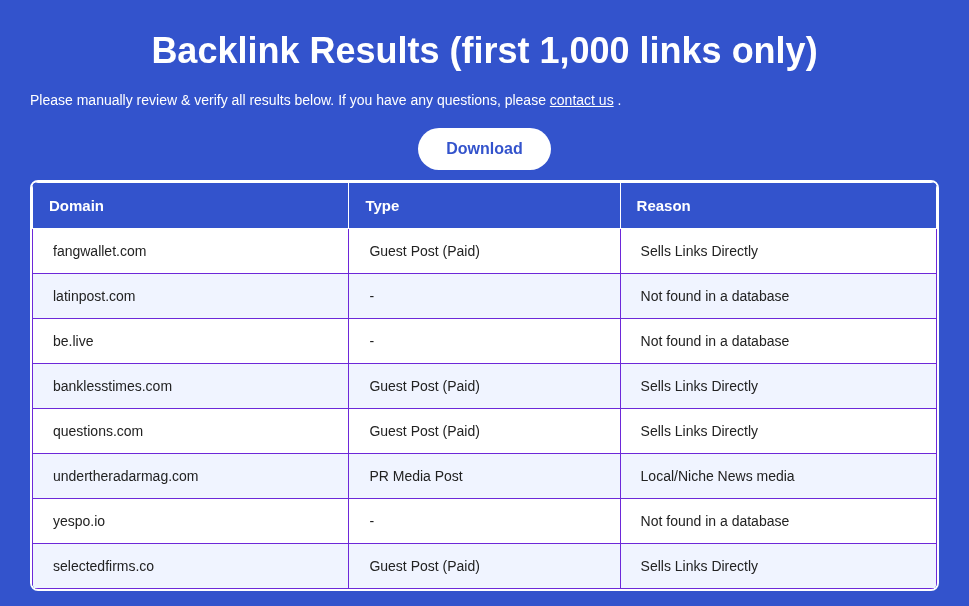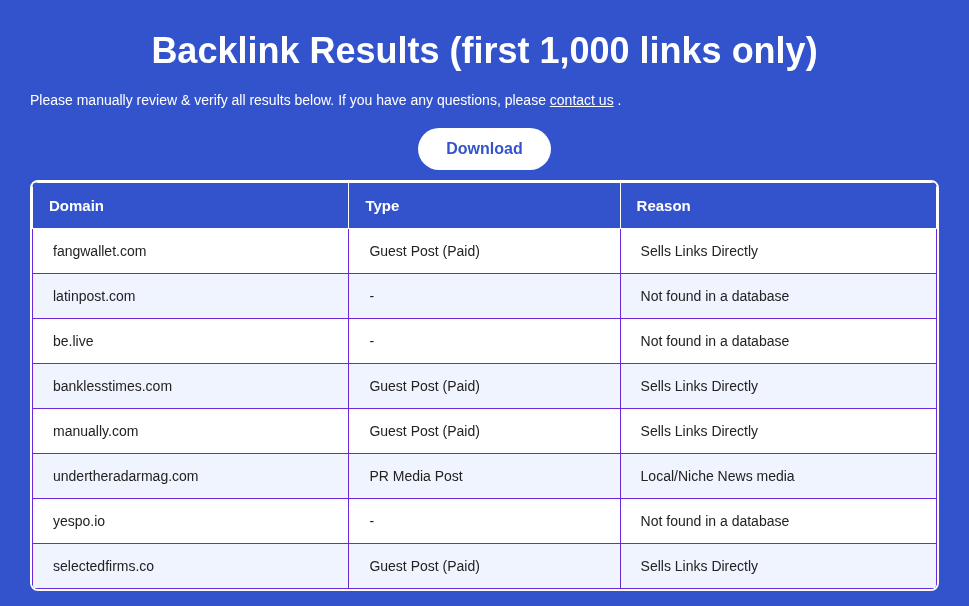--- a/index.html
+++ b/index.html
@@ -151,21 +151,21 @@
             <td>be.live</td>
             <td>-</td>
             <td>Not found in a database</td>
           </tr>
           <tr>
             <td>banklesstimes.com</td>
             <td>Guest Post (Paid)</td>
             <td>Sells Links Directly</td>
           </tr>
           <tr>
-            <td>manually.com</td>
+            <td>questions.com</td>
             <td>Guest Post (Paid)</td>
             <td>Sells Links Directly</td>
           </tr>
           <tr>
             <td>undertheradarmag.com</td>
             <td>PR Media Post</td>
             <td>Local/Niche News media</td>
           </tr>
           <tr>
             <td>yespo.io</td>

